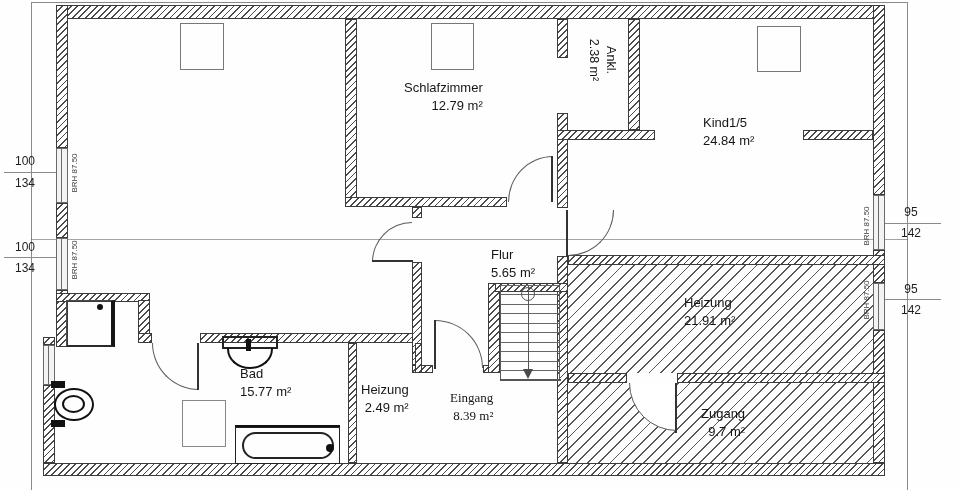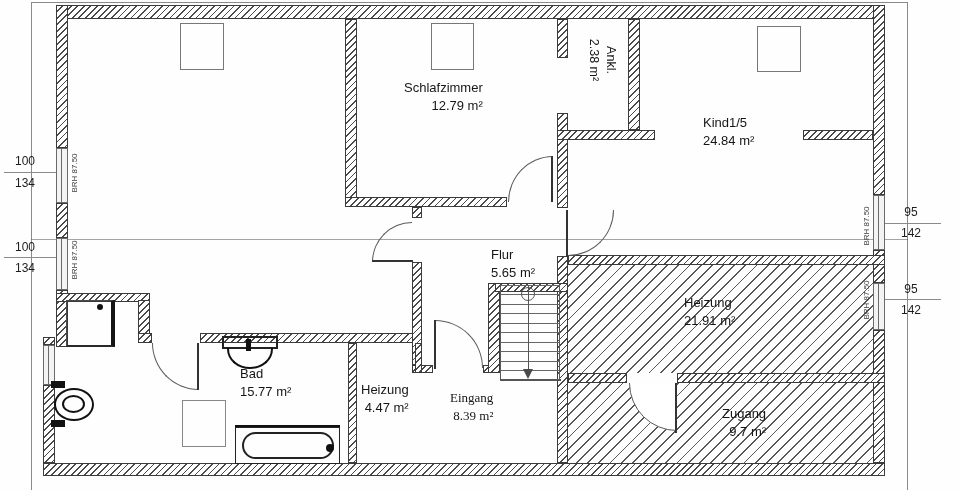--- a/index.html
+++ b/index.html
@@ -163,27 +163,27 @@
   <div class="lbl" style="left:684px;top:295px;">
     <span class="nm">Heizung</span>
     <span class="ar">21.91 m²</span>
   </div>
   <div class="lbl" style="left:240px;top:366px;">
     <span class="nm">Bad</span>
     <span class="ar">15.77 m²</span>
   </div>
   <div class="lbl" style="left:361px;top:382px;">
     <span class="nm">Heizung</span>
-    <span class="ar">4.47 m²</span>
+    <span class="ar">2.49 m²</span>
   </div>
   <div class="lbl" style="left:450px;top:390px;font-family:Liberation Serif, serif;">
     <span class="nm">Eingang</span>
     <span class="ar">8.39 m²</span>
   </div>
-  <div class="lbl" style="left:722px;top:406px;">
+  <div class="lbl" style="left:701px;top:406px;">
     <span class="nm">Zugang</span>
     <span class="ar">9.7 m²</span>
   </div>
 
   <div class="dim" style="left:7px;top:154px;width:36px;">100</div>
   <div class="dim" style="left:7px;top:176px;width:36px;">134</div>
   <div class="dim" style="left:7px;top:240px;width:36px;">100</div>
   <div class="dim" style="left:7px;top:261px;width:36px;">134</div>
   <div class="dim" style="left:893px;top:205px;width:36px;">95</div>
   <div class="dim" style="left:893px;top:226px;width:36px;">142</div>

